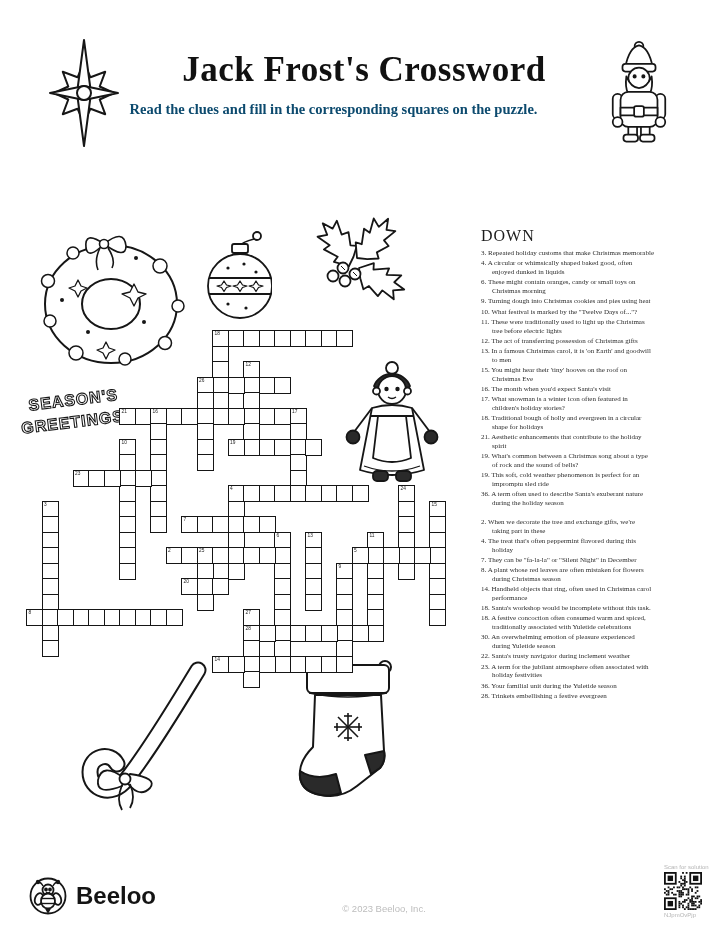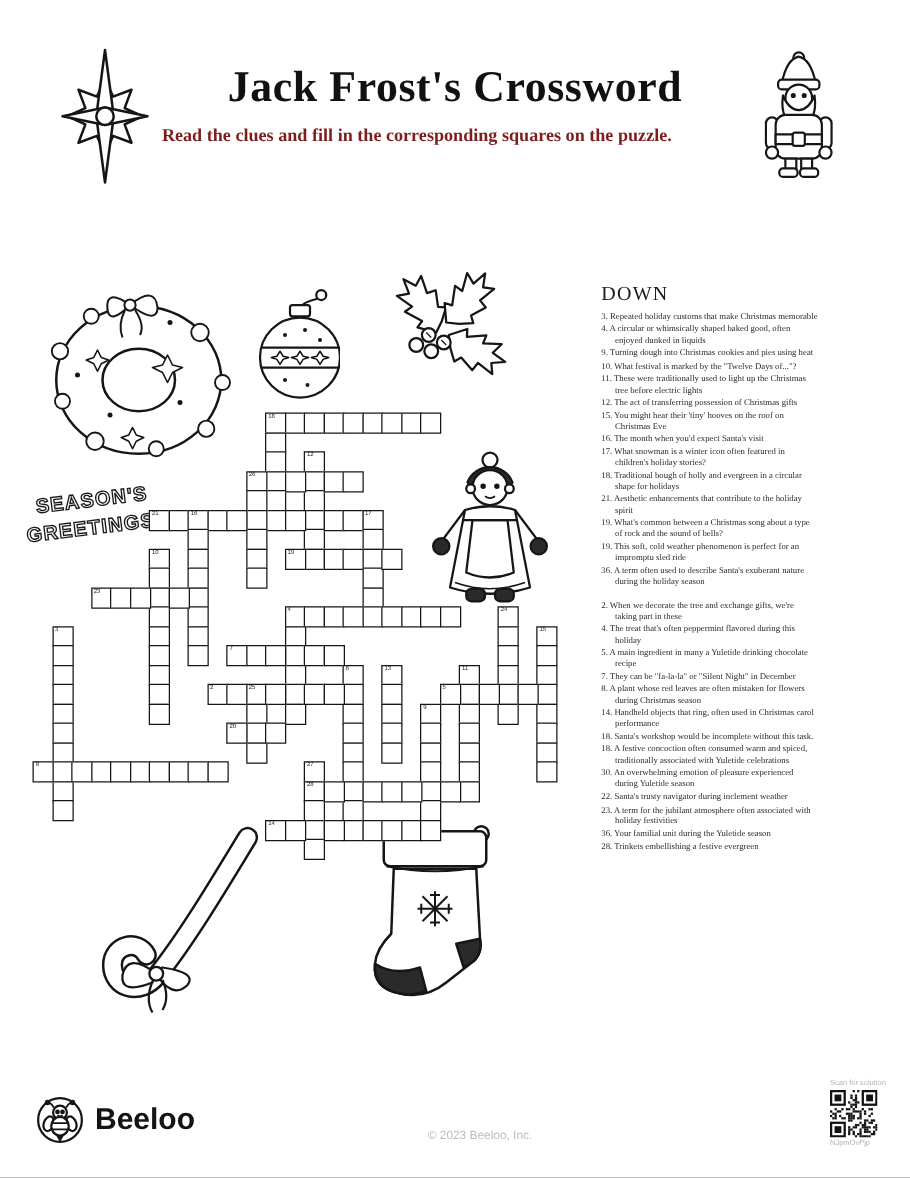--- a/index.html
+++ b/index.html
@@ -4,21 +4,21 @@
 <style>
   html,body{margin:0;padding:0;background:#888;}
   #page{position:relative;width:728px;height:942px;background:#ffffff;overflow:hidden;
         font-family:"Liberation Serif",serif;color:#1a1a1a;}
   svg{display:block;}
   .art{position:absolute;}
   
   #page-title{position:absolute;left:0;top:50px;width:728px;text-align:center;
     font-size:35px;font-weight:bold;letter-spacing:.5px;color:#111;}
   #page-subtitle{position:absolute;left:0;top:101px;width:667px;text-align:center;
-    font-size:14.5px;font-weight:bold;color:#7f1d1d;}
+    font-size:14.5px;font-weight:bold;color:#0c4a6e;}
   
   #clues{position:absolute;left:481px;top:227px;width:170px;}
   .clue-heading{font-size:16px;letter-spacing:1px;color:#1c1c1c;font-weight:normal;margin:0 0 4px 0;}
   .clue{font-size:7px;line-height:8.7px;margin-bottom:1.6px;color:#2b2b2b;
         padding-left:11px;text-indent:-11px;width:162px;}
   .clue .clue-num{color:#2b2b2b;}
   #across-block{margin-top:10px;}
   
   #grid{position:absolute;left:0;top:0;z-index:5;}
   .cell{position:absolute;width:17px;height:17px;box-sizing:border-box;
@@ -422,39 +422,40 @@
       <div class="cell" style="left: 320.5px; top: 655.5px;"></div>
       <div class="cell" style="left: 336px; top: 655.5px;"></div>
     </div>
 
   <div id="clues">
     <div id="down-block">
       <div class="clue-heading">DOWN</div>
       <div id="down-list">
           <div class="clue"><span class="clue-num">3. </span>Repeated holiday customs that make Christmas memorable</div>
           <div class="clue"><span class="clue-num">4. </span>A circular or whimsically shaped baked good, often enjoyed dunked in liquids</div>
+          <div class="clue"><span class="clue-num">6. </span>These might contain oranges, candy or small toys on Christmas morning</div>
           <div class="clue"><span class="clue-num">9. </span>Turning dough into Christmas cookies and pies using heat</div>
           <div class="clue"><span class="clue-num">10. </span>What festival is marked by the "Twelve Days of..."?</div>
           <div class="clue"><span class="clue-num">11. </span>These were traditionally used to light up the Christmas tree before electric lights</div>
           <div class="clue"><span class="clue-num">12. </span>The act of transferring possession of Christmas gifts</div>
+          <div class="clue"><span class="clue-num">13. </span>In a famous Christmas carol, it is 'on Earth' and goodwill to men</div>
           <div class="clue"><span class="clue-num">15. </span>You might hear their 'tiny' hooves on the roof on Christmas Eve</div>
           <div class="clue"><span class="clue-num">16. </span>The month when you'd expect Santa's visit</div>
           <div class="clue"><span class="clue-num">17. </span>What snowman is a winter icon often featured in children's holiday stories?</div>
           <div class="clue"><span class="clue-num">18. </span>Traditional bough of holly and evergreen in a circular shape for holidays</div>
           <div class="clue"><span class="clue-num">21. </span>Aesthetic enhancements that contribute to the holiday spirit</div>
           <div class="clue"><span class="clue-num">19. </span>What's common between a Christmas song about a type of rock and the sound of bells?</div>
           <div class="clue"><span class="clue-num">19. </span>This soft, cold weather phenomenon is perfect for an impromptu sled ride</div>
           <div class="clue"><span class="clue-num">36. </span>A term often used to describe Santa's exuberant nature during the holiday season</div>
         </div>
     </div>
     <div id="across-block">
       <div id="across-list">
           <div class="clue"><span class="clue-num">2. </span>When we decorate the tree and exchange gifts, we're taking part in these</div>
           <div class="clue"><span class="clue-num">4. </span>The treat that's often peppermint flavored during this holiday</div>
-          <div class="clue"><span class="clue-num">5. </span>A main ingredient in many a Yuletide drinking chocolate recipe</div>
           <div class="clue"><span class="clue-num">7. </span>They can be "fa-la-la" or "Silent Night" in December</div>
           <div class="clue"><span class="clue-num">8. </span>A plant whose red leaves are often mistaken for flowers during Christmas season</div>
           <div class="clue"><span class="clue-num">14. </span>Handheld objects that ring, often used in Christmas carol performance</div>
           <div class="clue"><span class="clue-num">18. </span>Santa's workshop would be incomplete without this task.</div>
           <div class="clue"><span class="clue-num">18. </span>A festive concoction often consumed warm and spiced, traditionally associated with Yuletide celebrations</div>
           <div class="clue"><span class="clue-num">30. </span>An overwhelming emotion of pleasure experienced during Yuletide season</div>
           <div class="clue"><span class="clue-num">22. </span>Santa's trusty navigator during inclement weather</div>
           <div class="clue"><span class="clue-num">23. </span>A term for the jubilant atmosphere often associated with holiday festivities</div>
           <div class="clue"><span class="clue-num">36. </span>Your familial unit during the Yuletide season</div>
           <div class="clue"><span class="clue-num">28. </span>Trinkets embellishing a festive evergreen</div>

